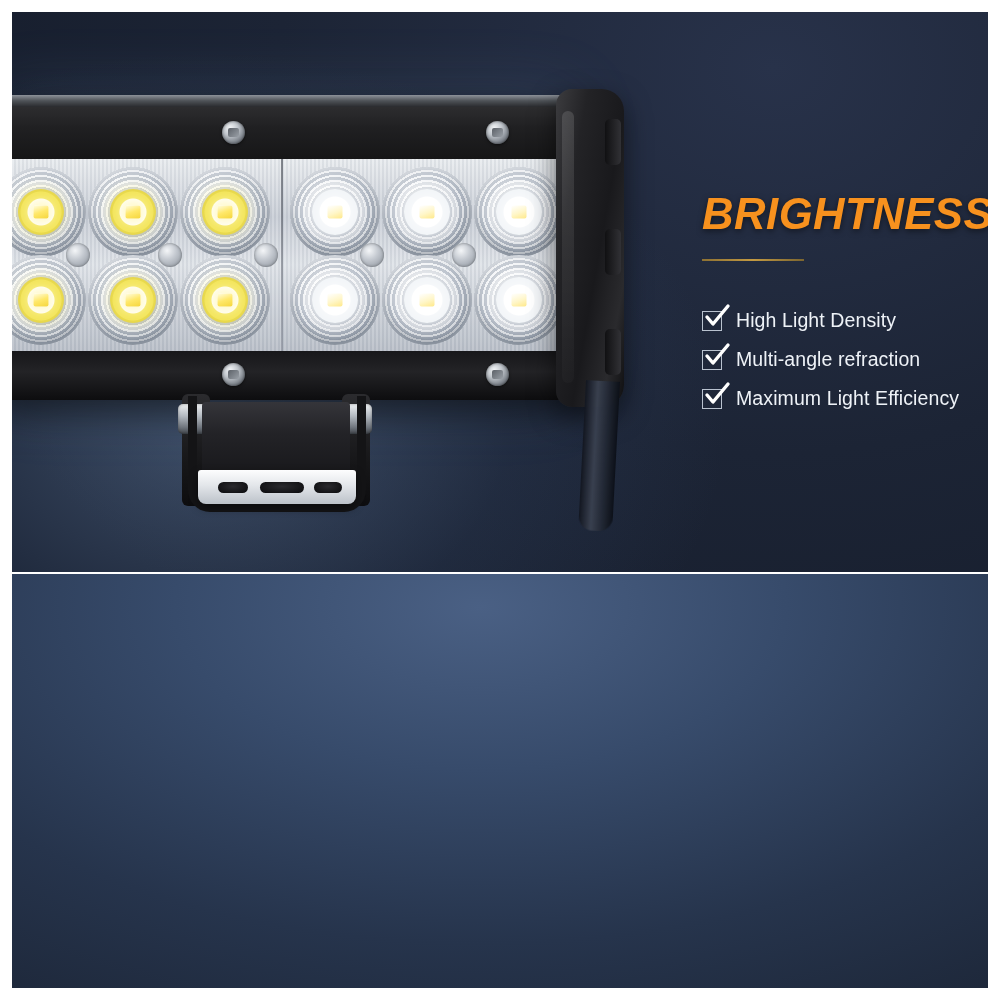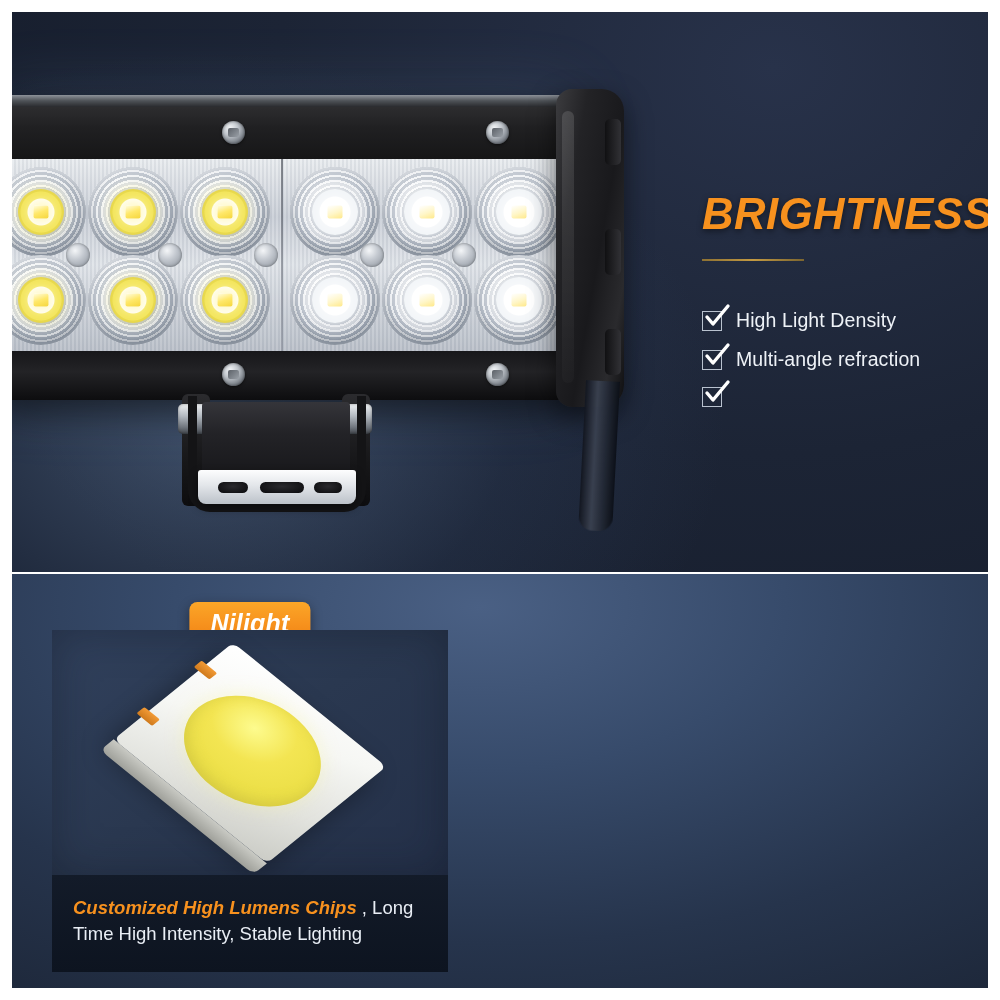--- a/index.html
+++ b/index.html
@@ -412,43 +412,25 @@
           </span>
           <span class="feature-label">Multi-angle refraction</span>
         </div>
 
         <div class="feature-row">
           <span class="cbox">
             <svg viewBox="0 0 26 26" aria-hidden="true">
               <path d="M3 12 L9 19 L24 1" fill="none" stroke="#ffffff" stroke-width="3.4" stroke-linecap="round" stroke-linejoin="round"></path>
             </svg>
           </span>
+          <span class="feature-label">Maximum Light Efficiency</span>
         </div>
 
       </div>
     </div>
   </div>
 
   <div id="bottom-section">
 
-    <div class="cmp-card" id="cmp-card-left">
-      <div class="cmp-badge" id="badge-nilight">Nilight</div>
-
-      <div class="cmp-photo">
-        <div class="chip nilight">
-          <div class="chip-body"></div>
-          <div class="chip-side"></div>
-          <div class="chip-pad" style="left:-6px; top:44px;"></div>
-          <div class="chip-pad" style="left:-6px; top:138px;"></div>
-          <div class="chip-dome"></div>
-        </div>
-      </div>
-
-      <div class="cmp-caption">
-        <div class="cap-text">
-          <span class="cap-em orange">Customized High Lumens Chips</span><span> , Long Time High Intensity, Stable Lighting</span>
-        </div>
-      </div>
-    </div>
 
 
   </div>
 </div>
 
 </body></html>

